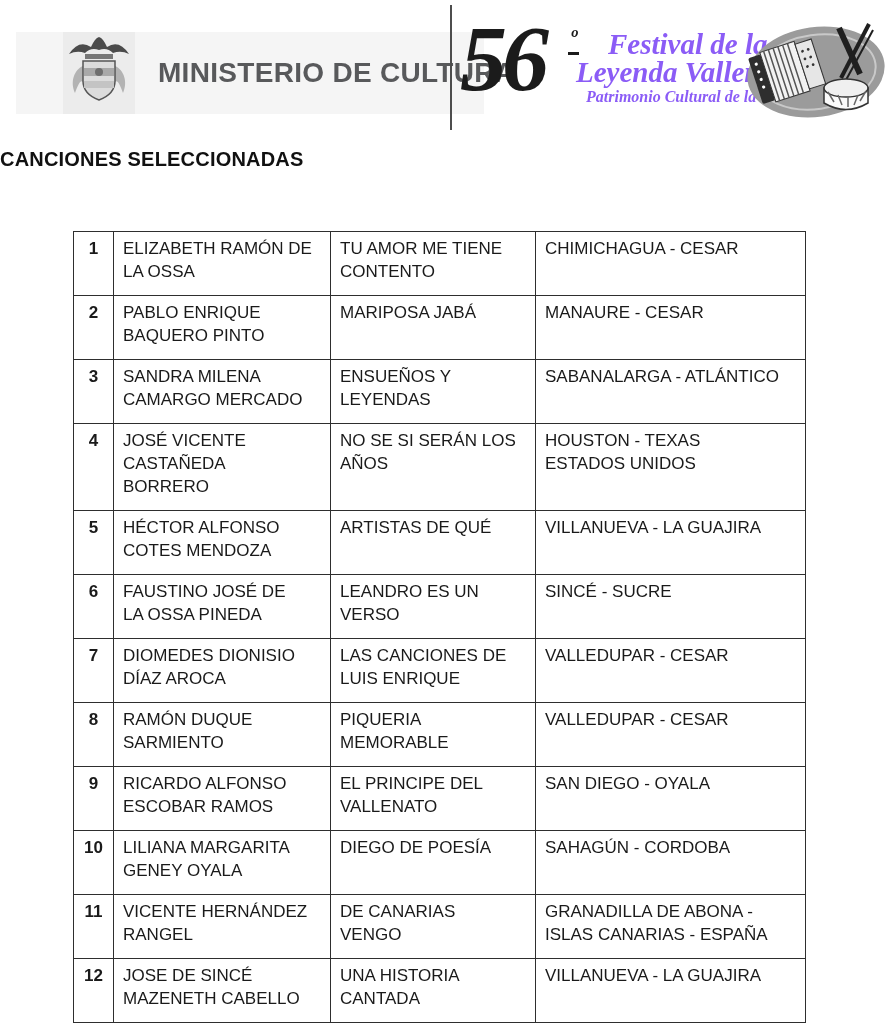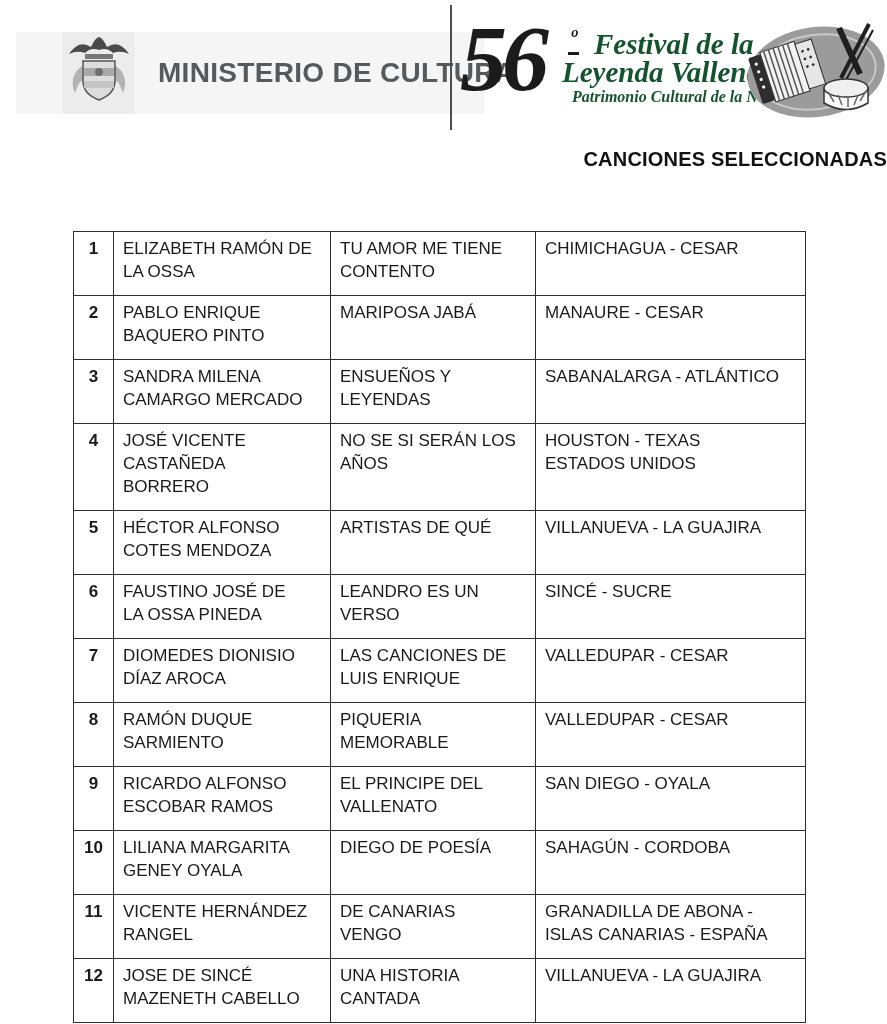--- a/index.html
+++ b/index.html
@@ -32,33 +32,33 @@
     font-family:Liberation Serif, serif; font-style:italic; font-weight:bold;
     font-size:94px; line-height:100px; letter-spacing:-5px; color:#1b1b1b;
   }
   .ordinal {
     position:absolute; left:112px; top:26px;
     font-family:"Liberation Serif", serif; font-style:italic; font-weight:bold;
     font-size:24px; line-height:1; color:#1b1b1b;
     border-bottom:3px solid #1b1b1b; padding:0 2px 2px 2px;
   }
   .festival-name {
-    position:absolute; left:106px; top:30px;
+    position:absolute; left:120px; top:30px;
     font-family:"Liberation Serif", serif; font-style:italic; font-weight:bold;
-    color:#14532d; white-space:nowrap;
+    color:#8b5cf6; white-space:nowrap;
   }
   .fn1 { font-size:29px; line-height:28px; margin-left:32px; }
   .fn2 { font-size:29px; line-height:29px; }
   .tagline { font-size:16px; line-height:19px; margin-left:10px; }
   .instruments { position:absolute; left:286px; top:16px; }
 
   
   .doc-title {
     position:absolute; left:0; top:144px; width:100%;
-    text-align:right; font-size:20px; font-weight:bold; color:#111111;
+    text-align:left; font-size:20px; font-weight:bold; color:#111111;
     line-height:30px; letter-spacing:.2px;
   }
 
   
   .songs-table {
     position:absolute; left:73px; top:231px;
     border-collapse:collapse; table-layout:fixed;
   }
   .songs-table td {
     border:1px solid #2e2e2e; vertical-align:top;

